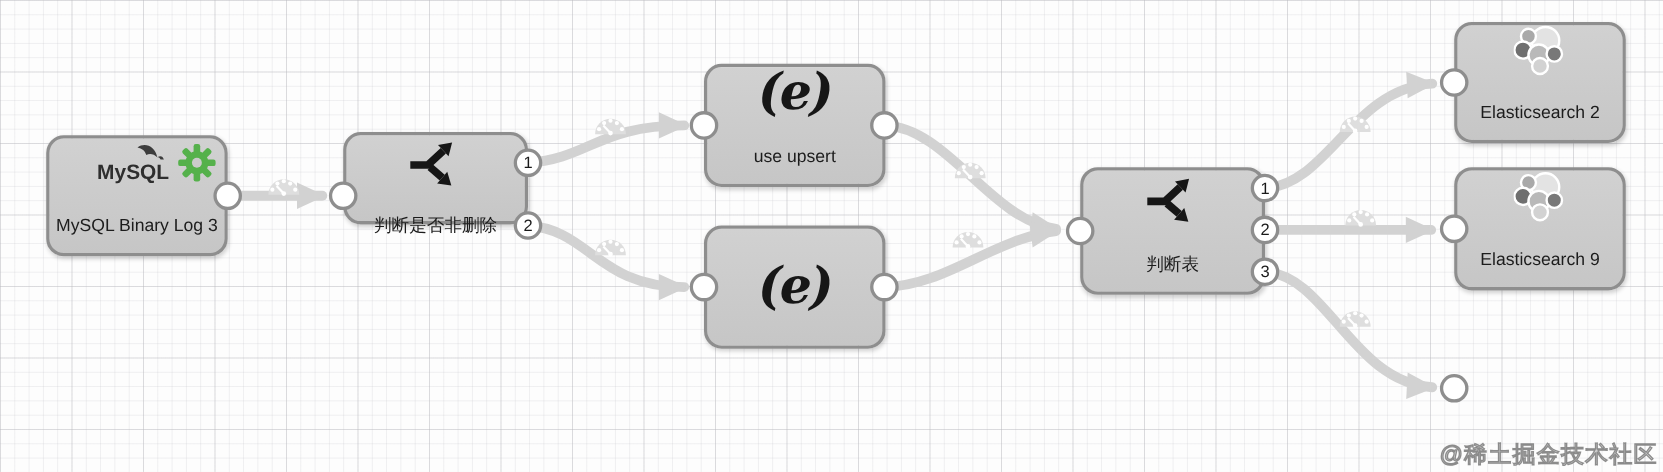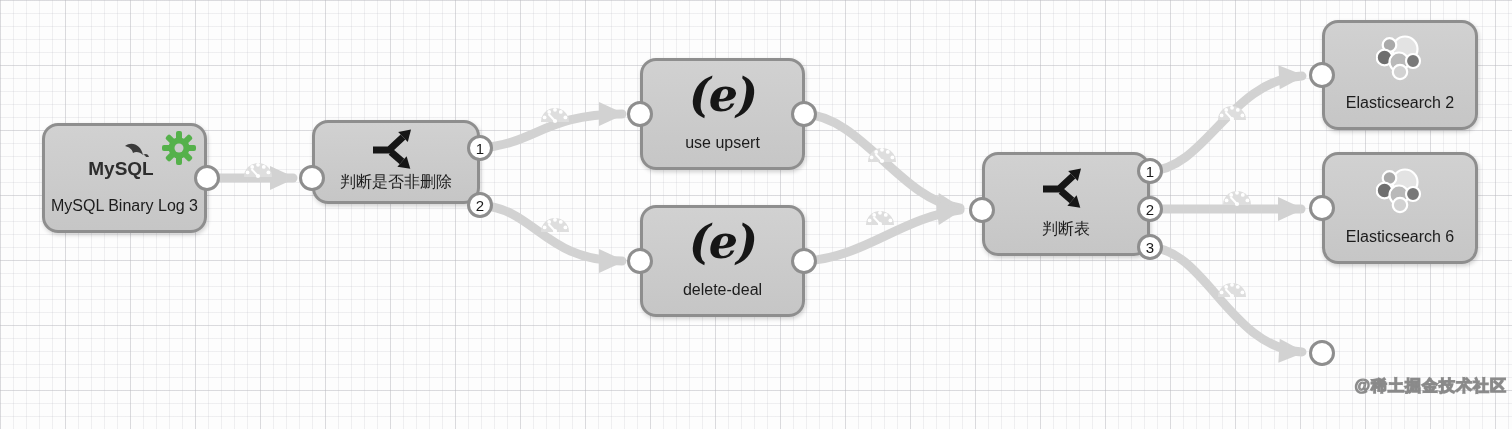--- a/index.html
+++ b/index.html
@@ -18,37 +18,37 @@
   .node{
     position:absolute;z-index:2;box-sizing:border-box;
     background:linear-gradient(180deg,#d1d1d1,#c6c6c6);
     border:3px solid #8e8e8e;border-radius:16px;
     box-shadow:1px 2px 4px rgba(0,0,0,0.18);
     display:flex;flex-direction:column;align-items:center;
   }
   .node-icon-area{flex:1;display:flex;align-items:center;justify-content:center;width:100%;}
   .node-label{
     padding-bottom:15px;font-size:16px;color:#1c1c1c;text-align:center;
-    white-space:nowrap;line-height:1.15;
+    white-space:nowrap;line-height:1.15;margin-top:24px;
   }
   .e-logo{
     font-family:"DejaVu Serif",serif;font-style:italic;font-weight:bold;
     font-size:46px;color:#161616;letter-spacing:-2px;line-height:1;
     transform:translateY(-2px);
   }
   .gear-badge{position:absolute;top:4px;right:7px;}
   .port{
     position:absolute;z-index:5;width:26px;height:26px;border-radius:50%;
     background:#fff;border:3px solid #8e8e8e;box-sizing:border-box;
     display:flex;align-items:center;justify-content:center;
     font-size:15px;color:#1a1a1a;
   }
   .watermark{
-    position:absolute;z-index:6;top:376px;right:5px;
-    font-size:16px;font-weight:bold;letter-spacing:1px;
+    position:absolute;z-index:6;top:399px;right:5px;
+    font-size:21px;font-weight:normal;letter-spacing:1px;
     color:rgba(235,235,235,0.45);
     -webkit-text-stroke:1.2px rgba(125,125,125,0.85);
     text-shadow:0 0 1px rgba(120,120,120,0.5);
   }
 </style>
 </head>
 <body>
 
 <div class="canvas">
 
@@ -131,24 +131,23 @@
     <div class="node-icon-area">
       <div class="e-logo">(e)</div>
     </div>
     <div class="node-label">use upsert</div>
   </div>
 
   <div class="node" style="left:640px;top:205px;width:165px;height:112px">
     <div class="node-icon-area">
       <div class="e-logo">(e)</div>
     </div>
-    <div class="node-label">delete-deal</div>
-  </div>
-
-  <div class="node" style="left:982px;top:152px;width:168px;height:104px">
+  </div>
+
+  <div class="node" style="left:982px;top:152px;width:168px;height:116px">
     <div class="node-icon-area">
       <svg width="54" height="50" viewBox="0 0 54 50">
         <g stroke="#161616" stroke-width="7" fill="none">
           <path d="M4,27 L20,27 L34,14"></path>
           <path d="M22,29 L33,38.5"></path>
         </g>
         <polygon points="42,6.5 38.8,19.1 29.2,8.9" fill="#161616"></polygon>
         <polygon points="41.3,45.7 28.4,43.8 37.6,33.2" fill="#161616"></polygon>
       </svg>
     </div>
@@ -177,21 +176,21 @@
         <g stroke="#fff" stroke-width="2.2">
           <circle cx="29" cy="14" r="12.5" fill="#e3e3e3"></circle>
           <circle cx="13.5" cy="10" r="6.8" fill="#a9a9a9"></circle>
           <circle cx="8.5" cy="22.5" r="7.8" fill="#6f6f6f"></circle>
           <circle cx="23" cy="27" r="9.5" fill="#b9b9b9"></circle>
           <circle cx="37" cy="26" r="7" fill="#787878"></circle>
           <circle cx="24" cy="37" r="7.2" fill="#d2d2d2"></circle>
         </g>
       </svg>
     </div>
-    <div class="node-label">Elasticsearch 6</div>
+    <div class="node-label">Elasticsearch 9</div>
   </div>
 
 
   <div class="port" style="left:194px;top:165px"></div>
   <div class="port" style="left:299px;top:165px"></div>
   <div class="port" style="left:467px;top:135px">
     <span>1</span>
   </div>
   <div class="port" style="left:467px;top:192px">
     <span>2</span>

